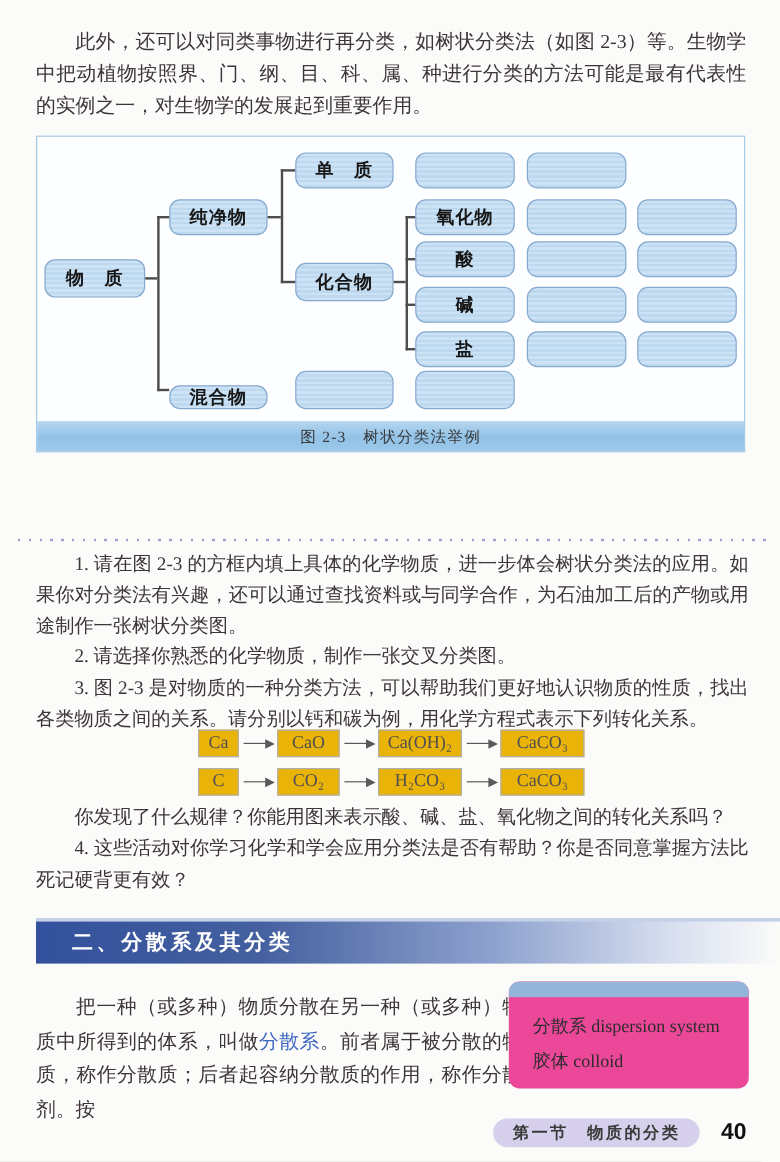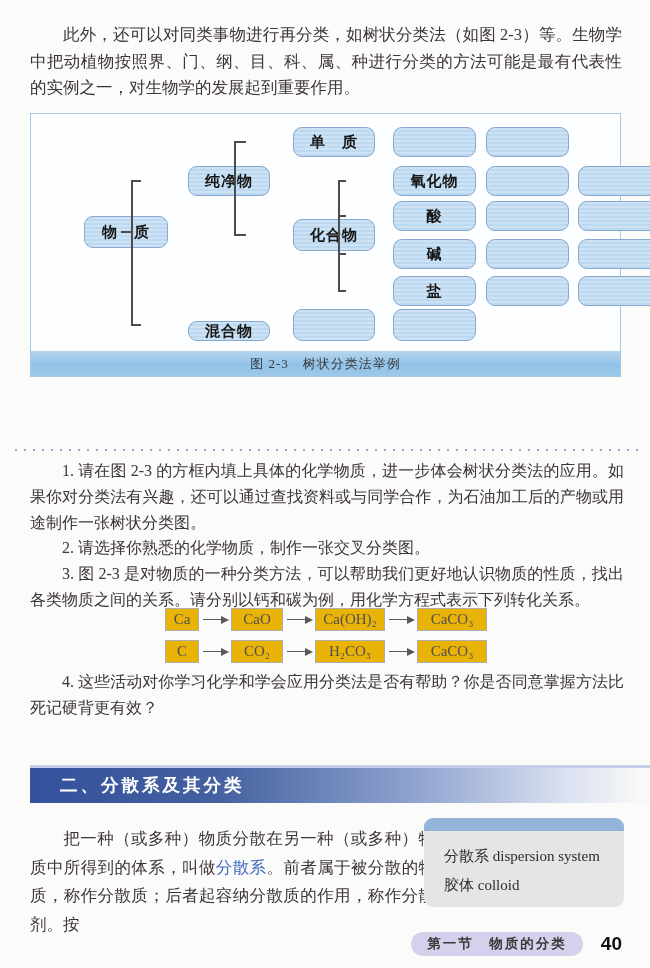--- a/index.html
+++ b/index.html
@@ -18,21 +18,21 @@
   
   .figure {
     position:absolute; left:30px; top:113px; width:591px; height:264px;
     background:#fdfeff; border:1px solid #a5c8e4;
   }
   .node {
     position:absolute; border:1px solid #85a9cf; border-radius:9px;
     background:#c5def2;
     background-image:repeating-linear-gradient(180deg,#cde3f5 0 2px,#bdd9f0 2px 4px);
     display:flex; align-items:center; justify-content:center;
-    font-weight:bold; font-size:15px; color:#161616; letter-spacing:1px;margin-left:47px;
+    font-weight:bold; font-size:15px; color:#161616; letter-spacing:1px;
   }
   .hl,.vl { position:absolute; background:#4d4d4d; }
   .hl { height:1.5px; } .vl { width:1.5px; }
   .fig-caption {
     position:absolute; left:0; right:0; bottom:0; height:25px;
     background:linear-gradient(180deg,#b5d6ef 0%,#92c2e7 55%,#9cc9ea 100%);
     text-align:center; line-height:25px; font-size:13px; color:#37393c; letter-spacing:1px;
   }
   
   .badge {
@@ -82,21 +82,21 @@
     font-weight:bold; font-size:17.5px; color:#ffffff; letter-spacing:3px;
     line-height:35px; padding-left:30px; display:block;
   }
   
   .disp-para { position:absolute; left:30px; top:825px; width:405px;
     font-size:16.5px; line-height:28.5px; text-align:justify; }
   .disp-para .indent { display:inline-block; width:2em; }
   .term { color:#3e68c0; }
   .vocab {
     position:absolute; left:424px; top:818px; width:200px; height:89px;
-    background:#e5e5e5; border-radius:9px; overflow:hidden;
+    background:#ec4899; border-radius:9px; overflow:hidden;
   }
   .vocab-bar { height:13px; background:#93b5d9; }
   .vocab-body { padding:11px 0 0 20px; font-size:15px; line-height:29px; color:#2c2c2c; }
   
   .footer { position:absolute; right:28px; top:932px; display:flex; align-items:center; gap:18px; }
   .footer-pill {
     background:#d7d0ec; border-radius:12px; padding:3px 16px;
     font-family:"Liberation Sans","DejaVu Sans",sans-serif;
     font-weight:bold; font-size:13.5px; color:#3a3a3a; letter-spacing:2px;
   }
@@ -175,20 +175,21 @@
       <div class="eq-arrow"></div>
       <div class="eq-box w2">CO₂</div>
       <div class="eq-arrow"></div>
       <div class="eq-box w3">H₂CO₃</div>
       <div class="eq-arrow"></div>
       <div class="eq-box w4">CaCO₃</div>
     </div>
   </div>
 
   <div class="post-text">
+    <p>你发现了什么规律？你能用图来表示酸、碱、盐、氧化物之间的转化关系吗？</p>
     <p>4. 这些活动对你学习化学和学会应用分类法是否有帮助？你是否同意掌握方法比死记硬背更有效？</p>
   </div>
 
   <div class="section-band">
     <span>二、分散系及其分类</span>
   </div>
 
   <p class="disp-para"><span class="indent"></span><span>把一种（或多种）物质分散在另一种（或多种）物质中所得到的体系，叫做</span><span class="term">分散系</span><span>。前者属于被分散的物质，称作分散质；后者起容纳分散质的作用，称作分散剂。按</span></p>
 
   <div class="vocab">

